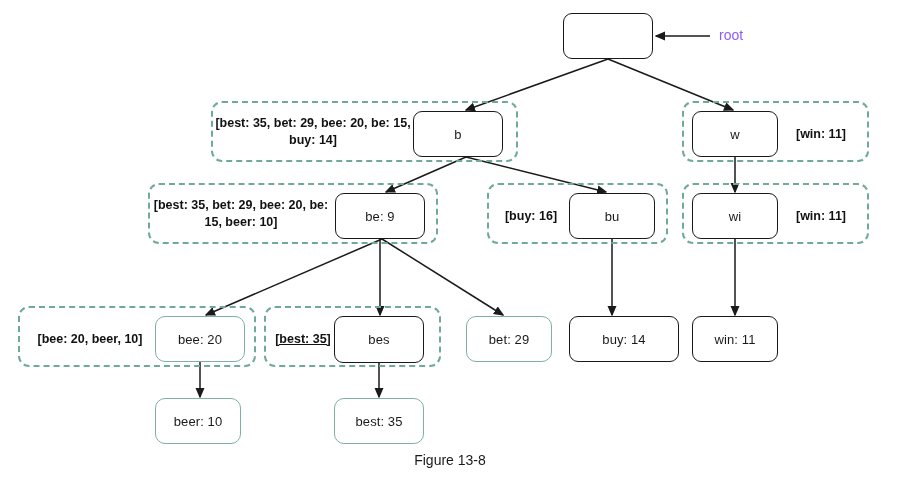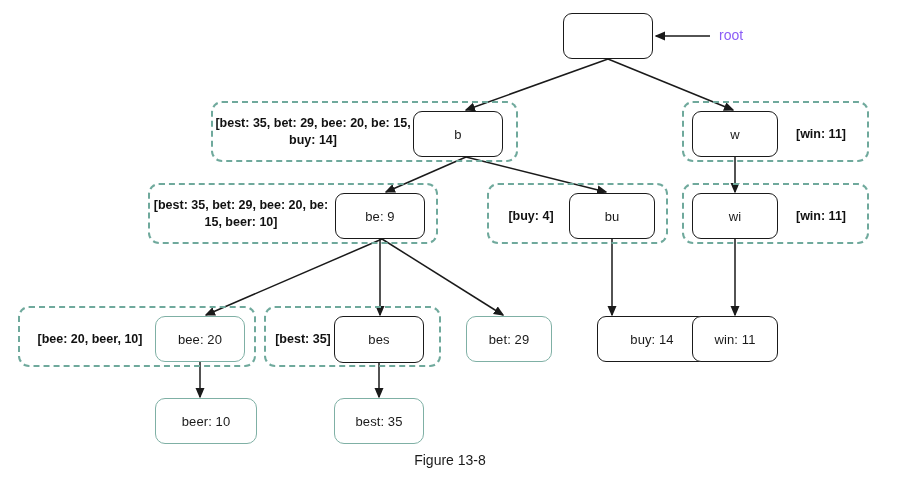--- a/index.html
+++ b/index.html
@@ -108,24 +108,24 @@
       <div class="annbox" style="left: 148px; top: 183px; width: 290px; height: 61px;"></div>
       <div class="annbox" style="left: 487px; top: 183px; width: 181px; height: 61px;"></div>
       <div class="annbox" style="left: 682px; top: 183px; width: 187px; height: 61px;"></div>
       <div class="annbox" style="left: 18px; top: 306px; width: 238px; height: 61px;"></div>
       <div class="annbox" style="left: 264px; top: 306px; width: 177px; height: 61px;"></div>
     </div>
   <div id="annlabel-layer">
       <div class="annlabel" style="left: 215px; top: 107px; width: 196px; height: 49px;">[best: 35, bet: 29, bee: 20, be: 15, buy: 14]</div>
       <div class="annlabel" style="left: 778px; top: 112px; width: 86px; height: 44px;">[win: 11]</div>
       <div class="annlabel" style="left: 152px; top: 189px; width: 178px; height: 49px;">[best: 35, bet: 29, bee: 20, be: 15, beer: 10]</div>
-      <div class="annlabel" style="left: 491px; top: 194px; width: 80px; height: 44px;">[buy: 4]</div>
+      <div class="annlabel" style="left: 491px; top: 194px; width: 80px; height: 44px;">[buy: 16]</div>
       <div class="annlabel" style="left: 778px; top: 194px; width: 86px; height: 44px;">[win: 11]</div>
       <div class="annlabel" style="left: 22px; top: 317px; width: 136px; height: 44px;">[bee: 20, beer, 10]</div>
-      <div class="annlabel" style="left: 268px; top: 317px; width: 70px; height: 44px;">[best: 35]</div>
+      <div class="annlabel" style="left: 268px; top: 317px; width: 70px; height: 44px; text-decoration: underline;">[best: 35]</div>
     </div>
   <div id="node-layer">
       <div class="node" style="left: 563px; top: 13px; width: 90px; height: 46px;">
         <span></span>
       </div>
       <div class="node" style="left: 413px; top: 111px; width: 90px; height: 46px;">
         <span>b</span>
       </div>
       <div class="node" style="left: 692px; top: 111px; width: 86px; height: 46px;">
         <span>w</span>
@@ -141,27 +141,27 @@
       </div>
       <div class="node teal" style="left: 155px; top: 316px; width: 90px; height: 46px;">
         <span>bee: 20</span>
       </div>
       <div class="node" style="left: 334px; top: 316px; width: 90px; height: 47px;">
         <span>bes</span>
       </div>
       <div class="node teal" style="left: 466px; top: 316px; width: 86px; height: 46px;">
         <span>bet: 29</span>
       </div>
-      <div class="node" style="left: 569px; top: 316px; width: 110px; height: 46px; margin-left: 28px;">
+      <div class="node" style="left: 569px; top: 316px; width: 110px; height: 46px;">
         <span>buy: 14</span>
       </div>
       <div class="node" style="left: 692px; top: 316px; width: 86px; height: 46px;">
         <span>win: 11</span>
       </div>
-      <div class="node teal" style="left: 155px; top: 398px; width: 102px; height: 46px;">
+      <div class="node teal" style="left: 155px; top: 398px; width: 86px; height: 46px;">
         <span>beer: 10</span>
       </div>
       <div class="node teal" style="left: 334px; top: 398px; width: 90px; height: 46px;">
         <span>best: 35</span>
       </div>
     </div>
 
   <div class="rootlabel" style="left: 719px; top: 27px;">root</div>
 
   <div class="caption" style="left:0; top:452px;">Figure 13-8</div>

